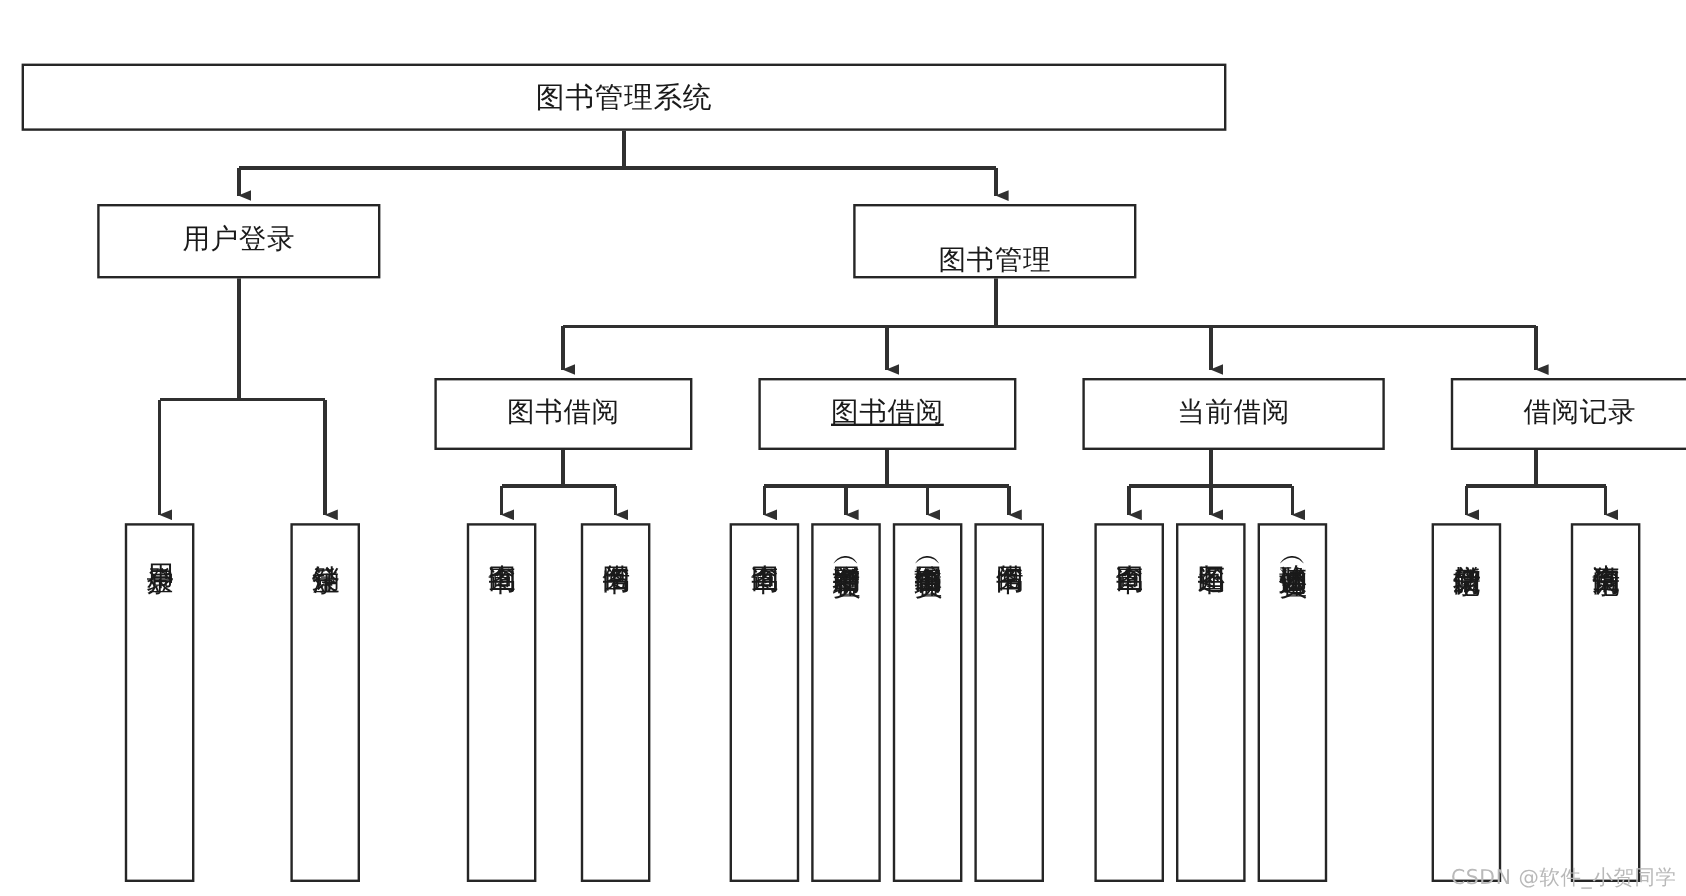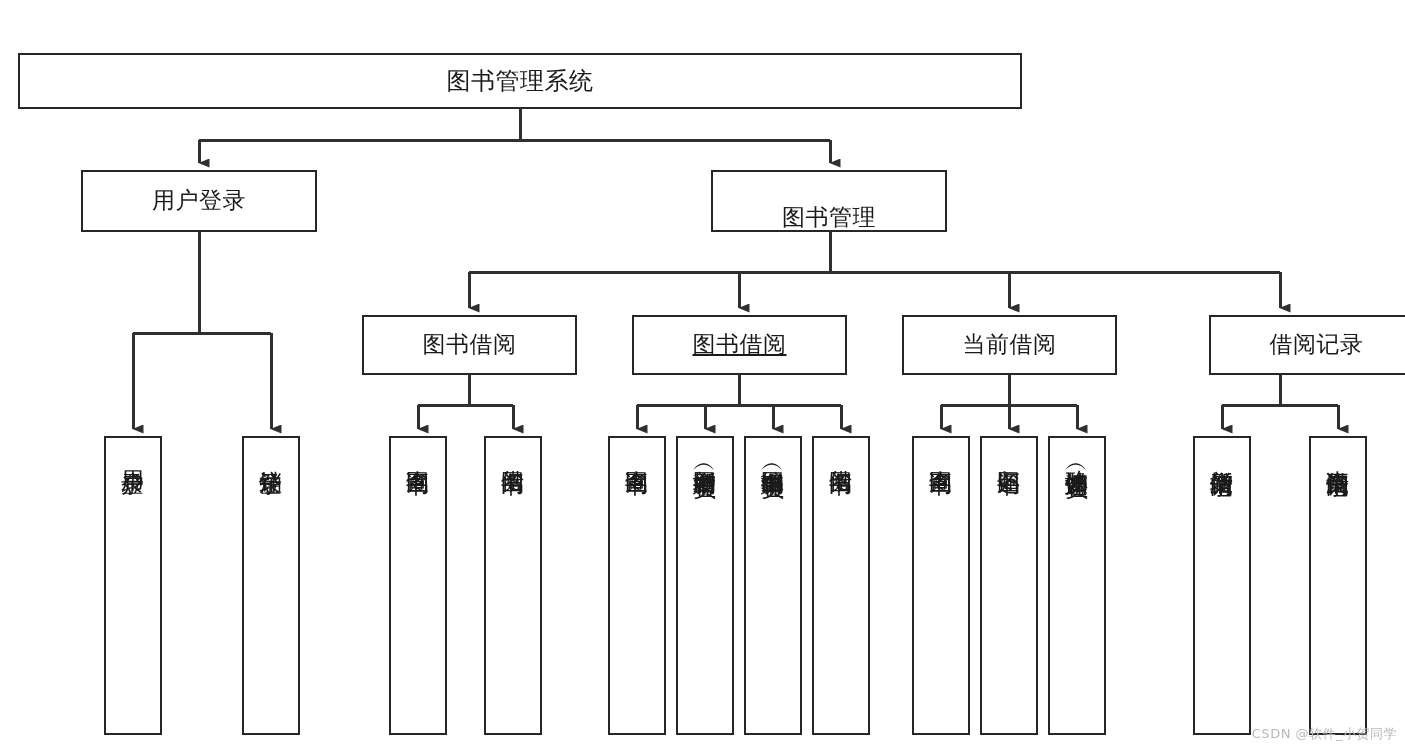--- a/index.html
+++ b/index.html
@@ -58,21 +58,21 @@
     line-height: 1.22;
     letter-spacing: 1px;
     text-align: left;
     white-space: nowrap;
     display: block;
   }
   .watermark {
     position: absolute;
     right: 8px;
     bottom: 4px;
-    font-size: 13px;
+    font-size: 17px;
     color: #b9b9b9;
     white-space: nowrap;
     letter-spacing: 0.5px;
   }
 </style>
 </head>
 <body>
 
 <div id="diagram-root">
 
@@ -136,21 +136,21 @@
   <div class="node-box" style="left:711px; top:170px; width:236px; height:62px;align-items:flex-end;">
     <span class="node-label-h">图书管理</span>
   </div>
 
   <div class="node-box" style="left:362px; top:315px; width:215px; height:60px;">
     <span class="node-label-h">图书借阅</span>
   </div>
   <div class="node-box" style="left:632px; top:315px; width:215px; height:60px;text-decoration:underline;">
     <span class="node-label-h">图书借阅</span>
   </div>
-  <div class="node-box" style="left:902px; top:315px; width:215px; height:60px;">
+  <div class="node-box" style="left:902px; top:315px; width:252px; height:60px;">
     <span class="node-label-h">当前借阅</span>
   </div>
   <div class="node-box" style="left:1172px; top:315px; width:215px; height:60px;margin-left:37px;">
     <span class="node-label-h">借阅记录</span>
   </div>
 
   <div class="node-box leaf" style="left:104px; top:436px; width:58px; height:299px;">
     <span class="node-label-v">用户登录</span>
   </div>
   <div class="node-box leaf" style="left:242px; top:436px; width:58px; height:299px;">

